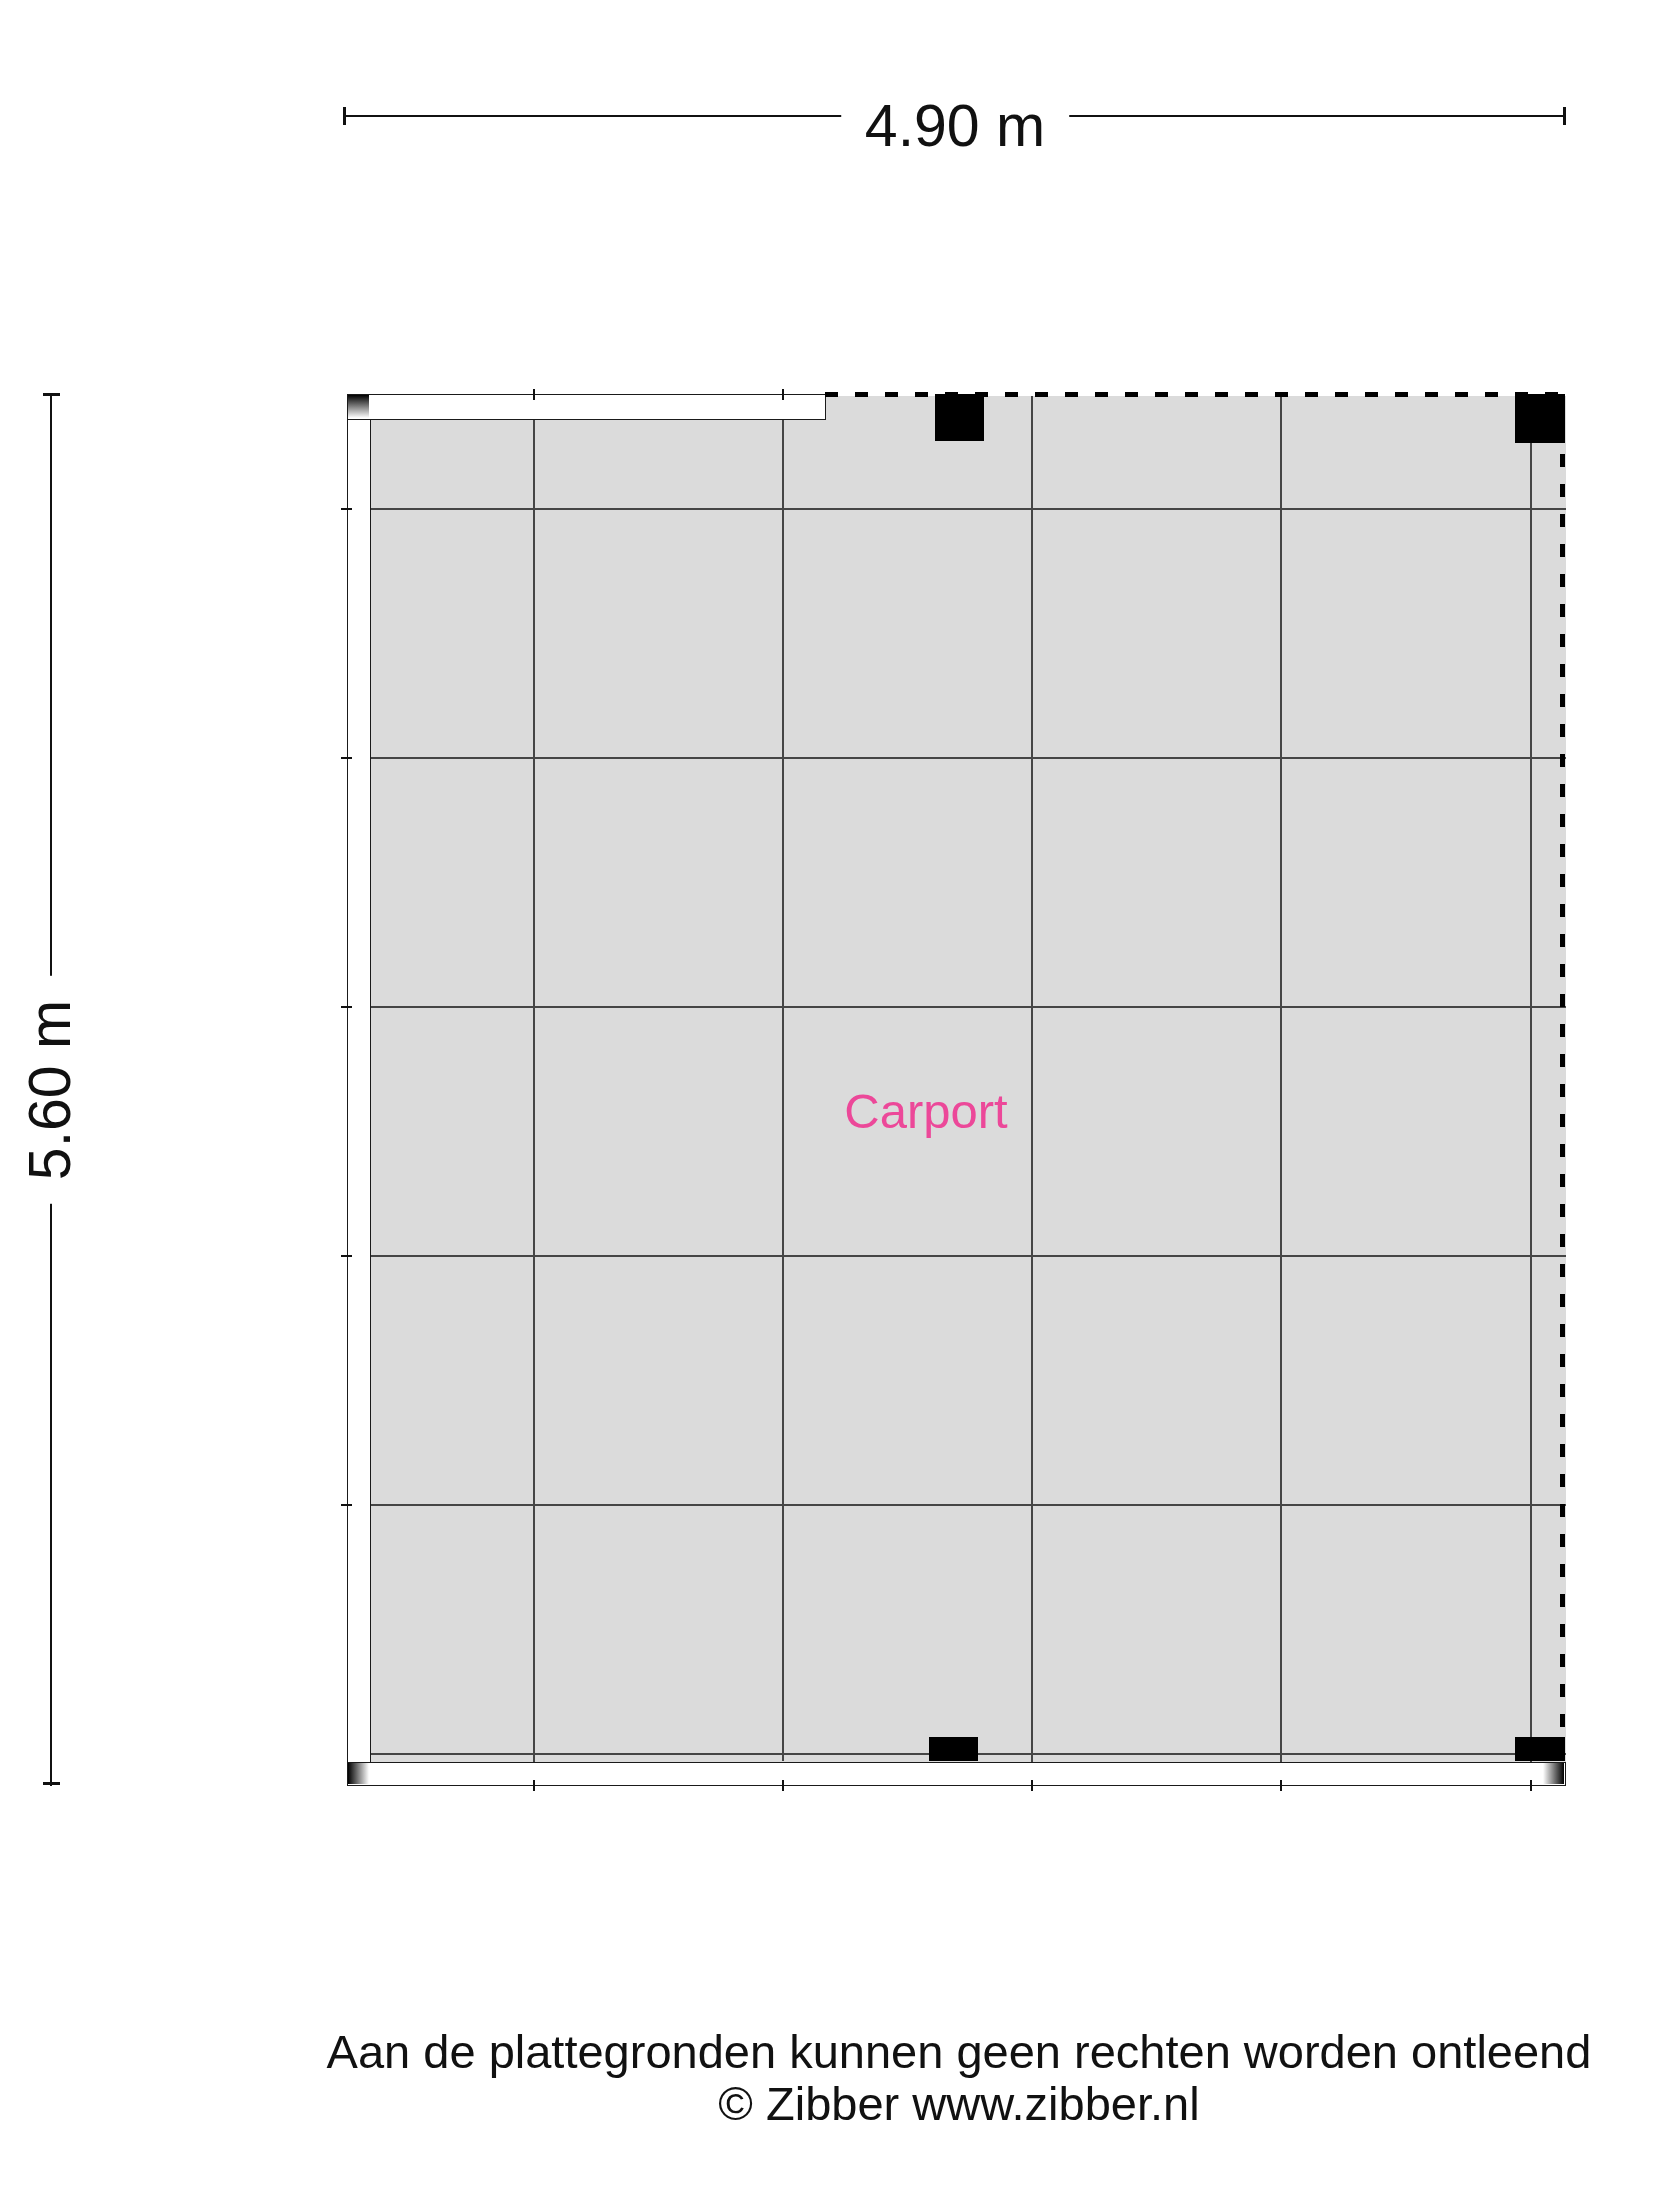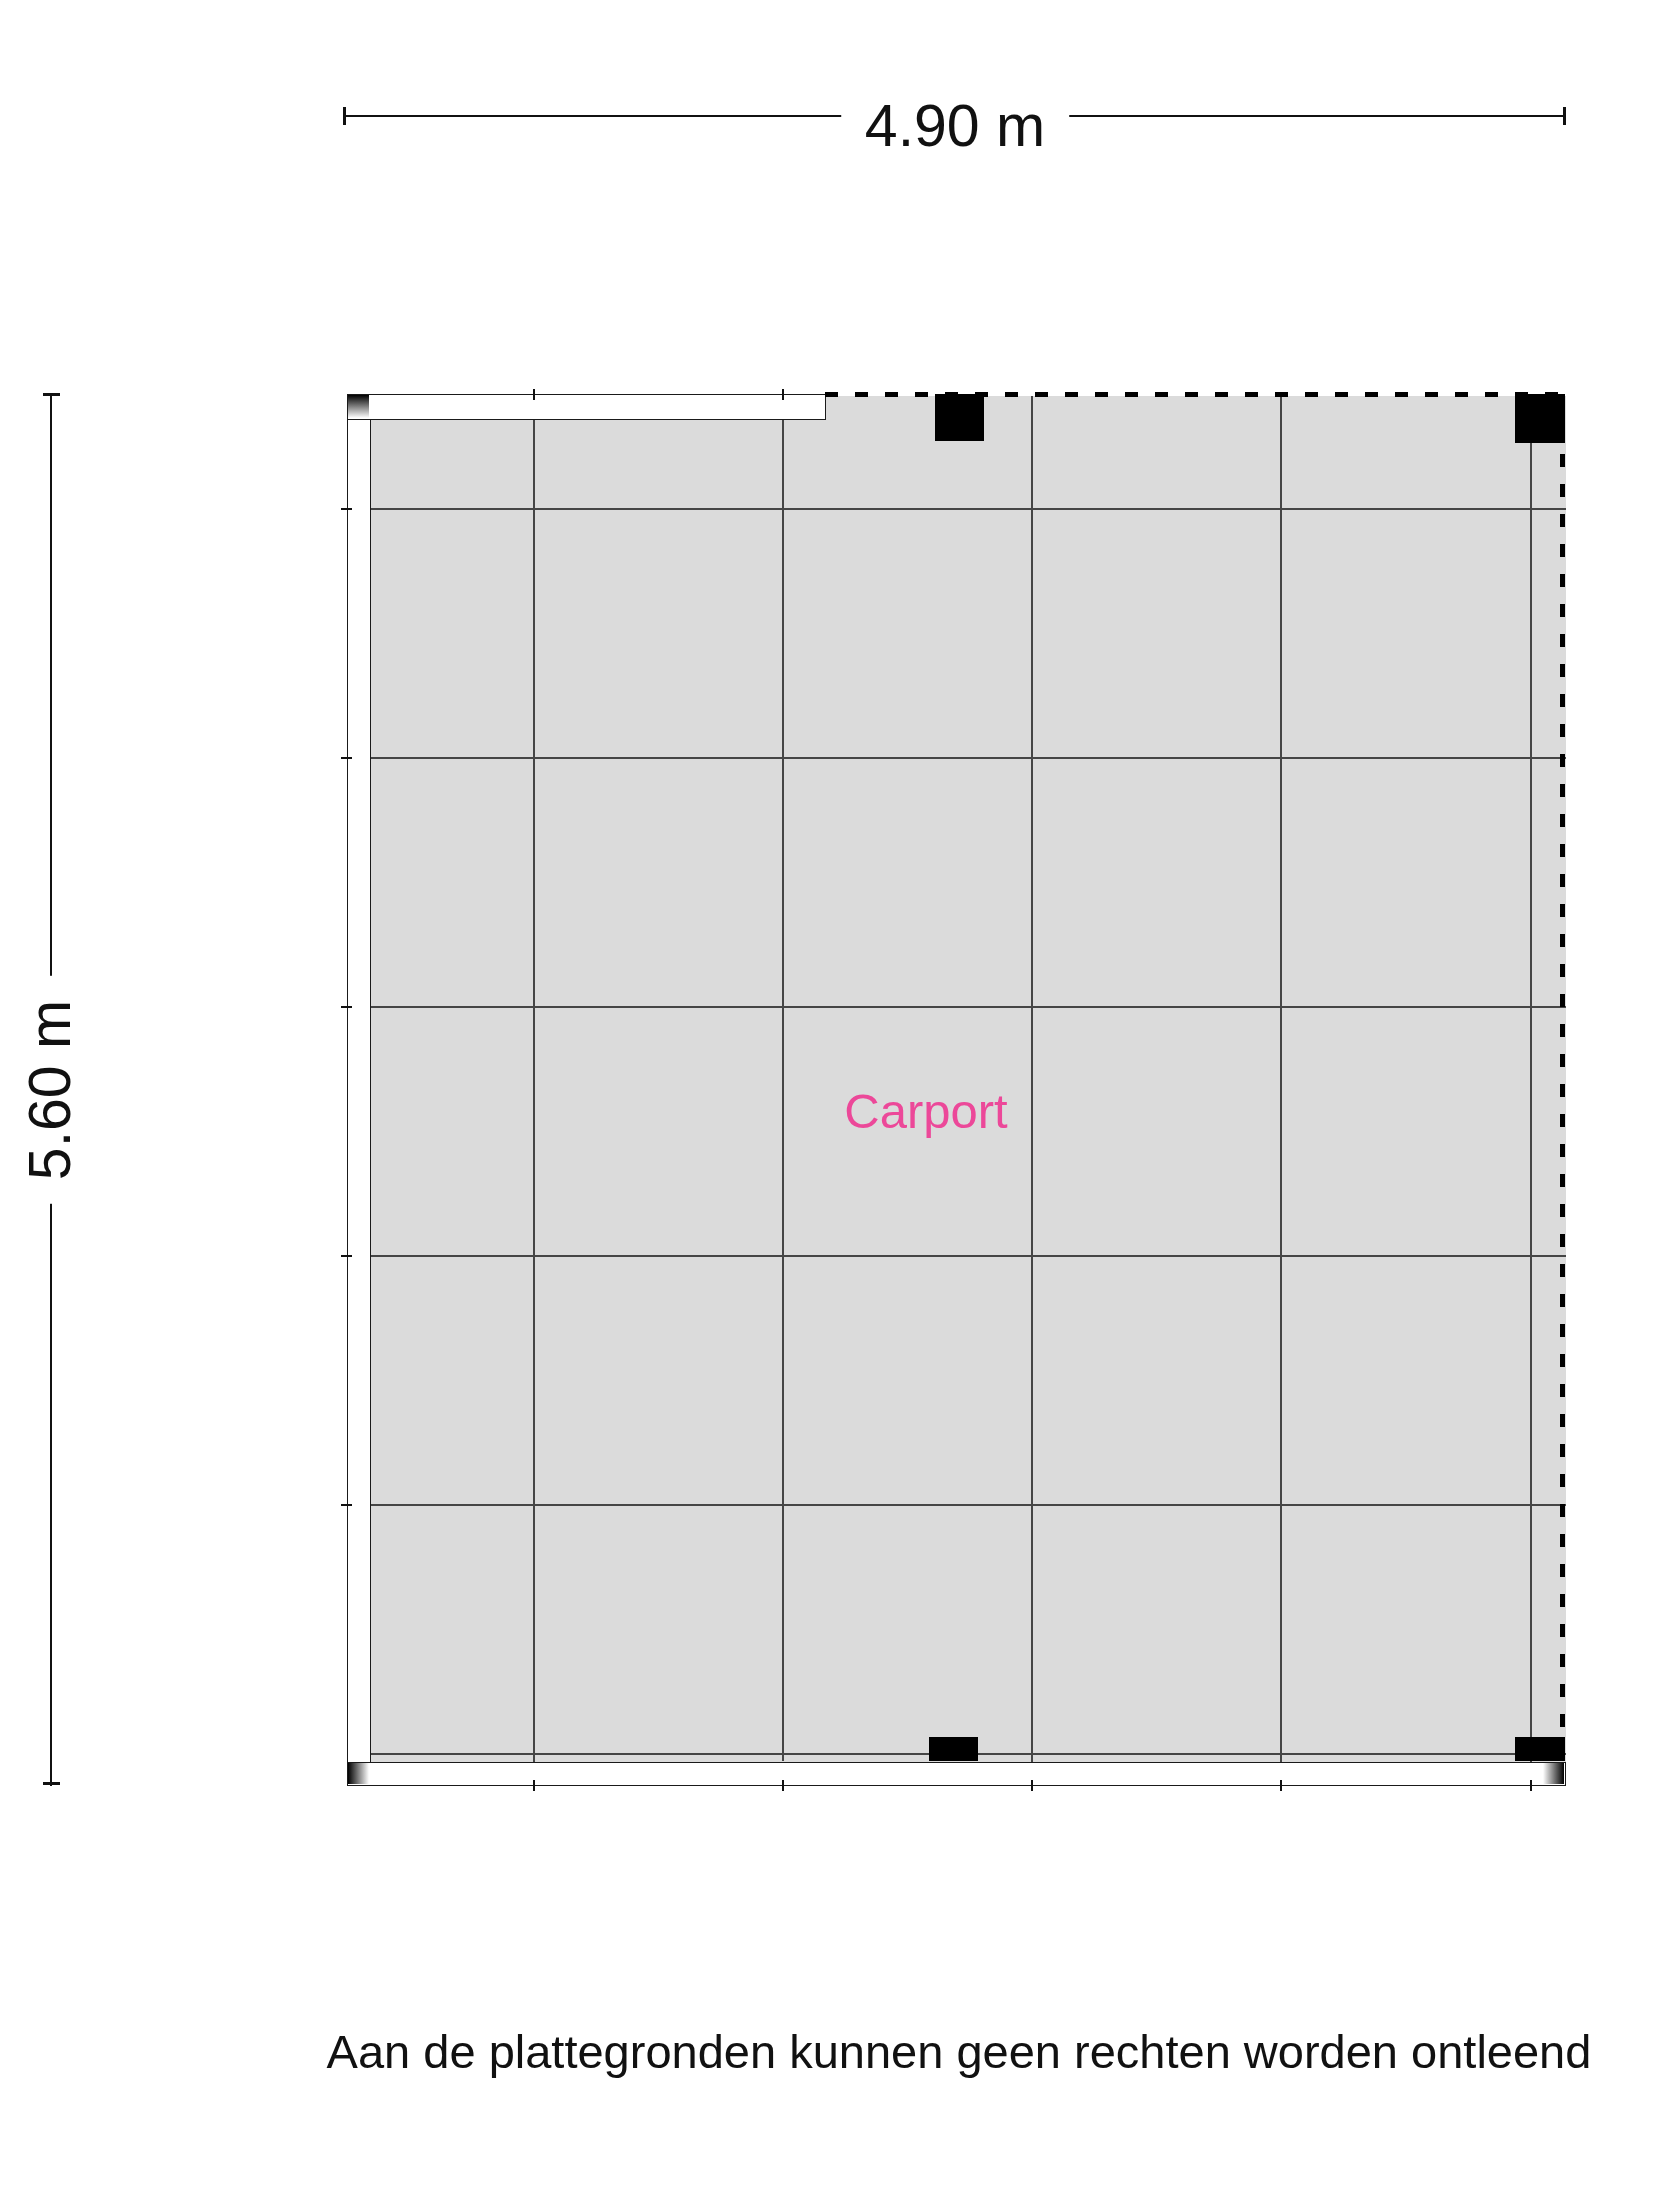--- a/index.html
+++ b/index.html
@@ -106,16 +106,17 @@
       <div class="abs" style="left: 341px; top: 757px; width: 11px; height: 2.4px; background: rgb(17, 17, 17);"></div>
       <div class="abs" style="left: 341px; top: 1006px; width: 11px; height: 2.4px; background: rgb(17, 17, 17);"></div>
       <div class="abs" style="left: 341px; top: 1255px; width: 11px; height: 2.4px; background: rgb(17, 17, 17);"></div>
       <div class="abs" style="left: 341px; top: 1504px; width: 11px; height: 2.4px; background: rgb(17, 17, 17);"></div>
     </div>
 
   <div class="abs" id="room-label">Carport</div>
 
   <div class="abs" id="footer">
     <div>Aan de plattegronden kunnen geen rechten worden ontleend</div>
+    <div>© Zibber www.zibber.nl</div>
   </div>
 
 </div>
 
 
 </body></html>

